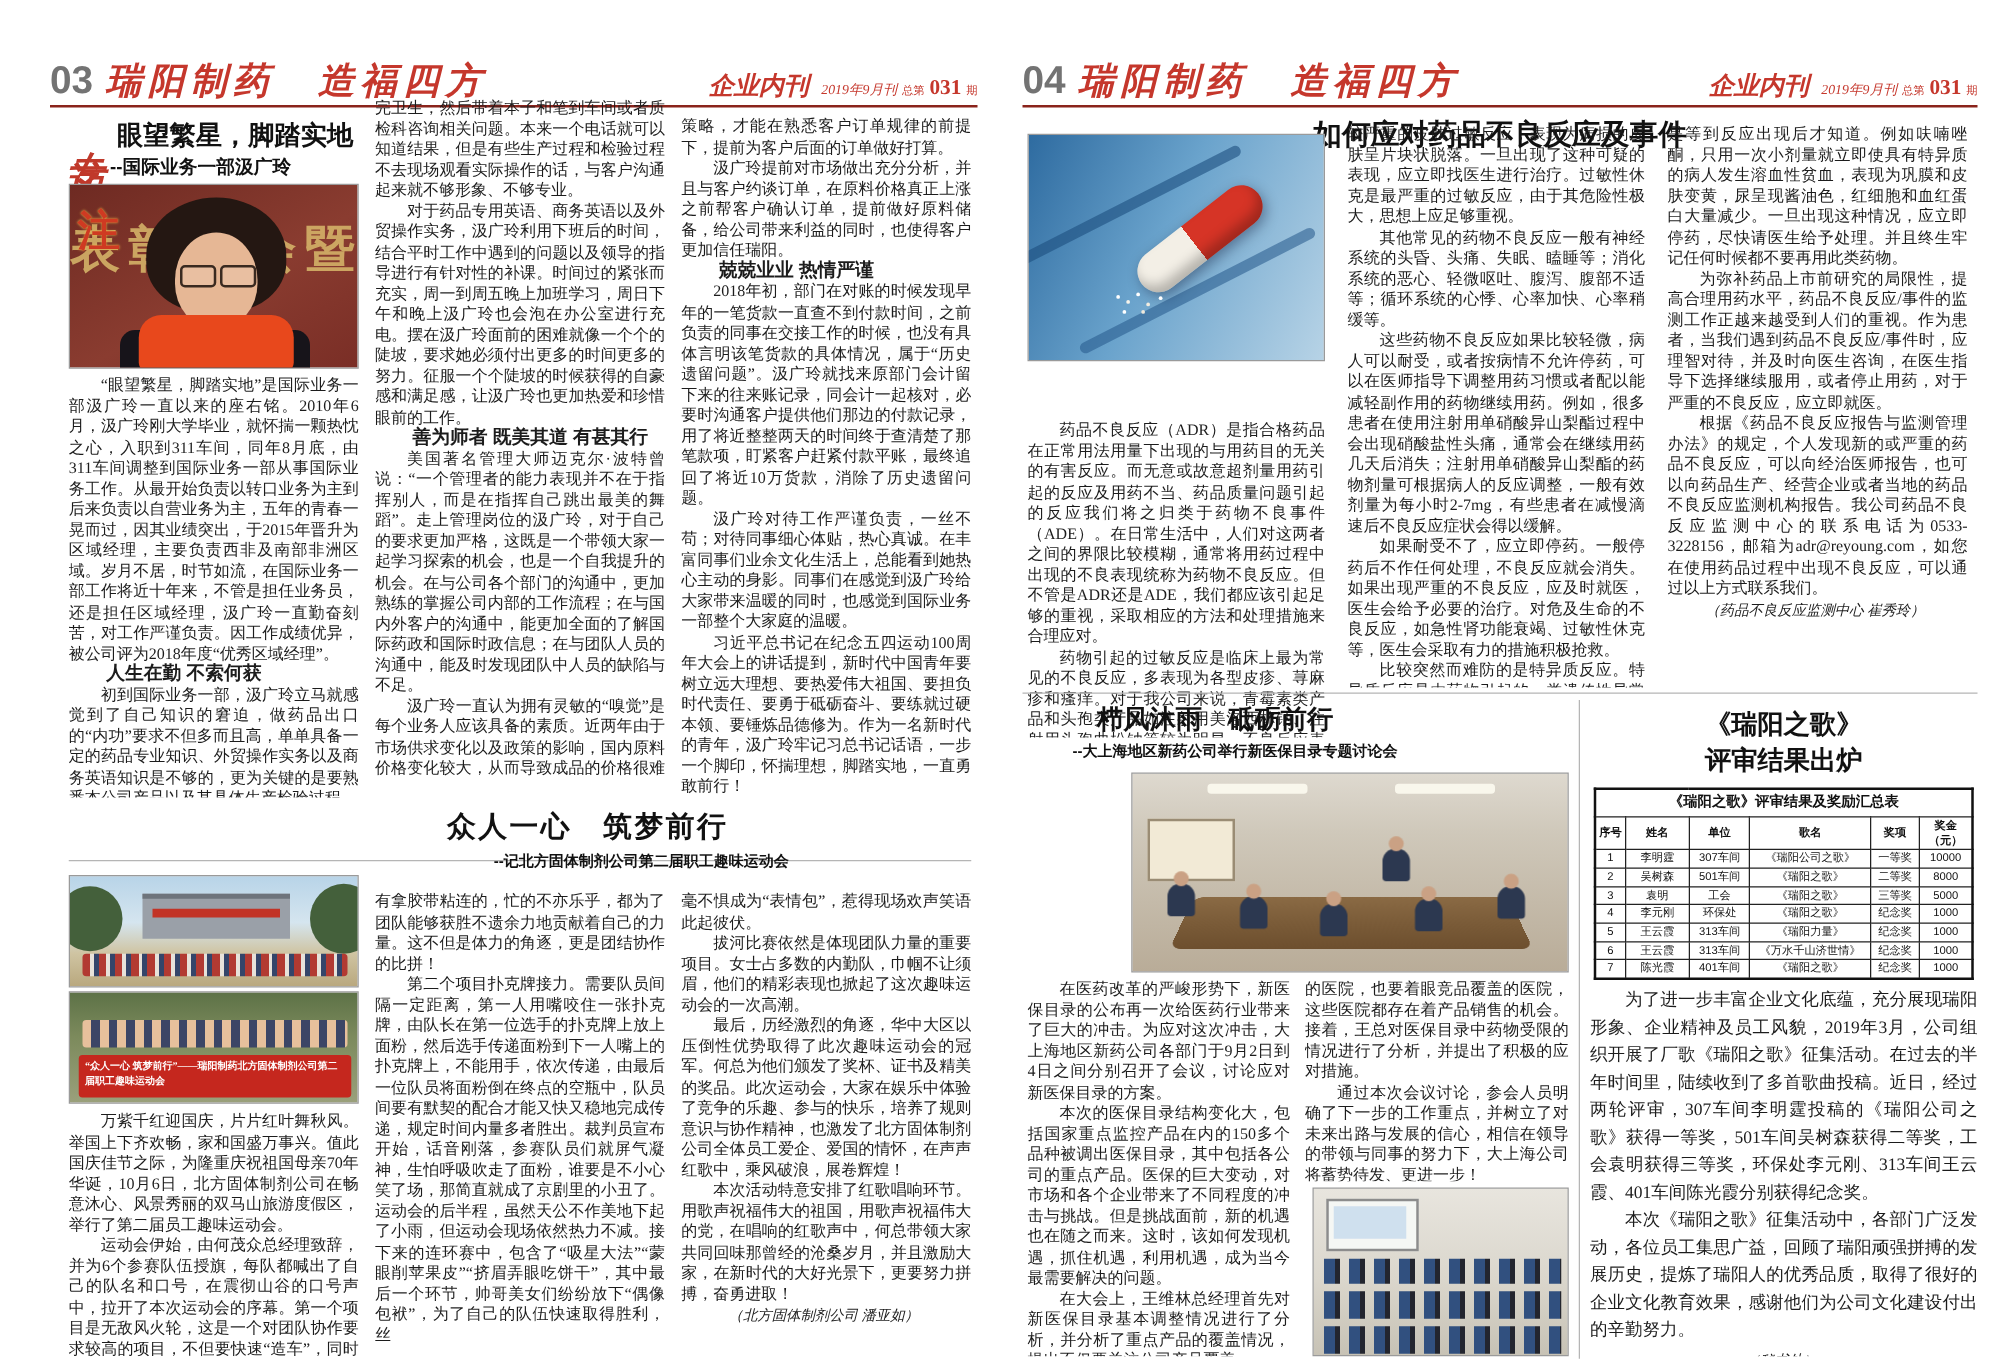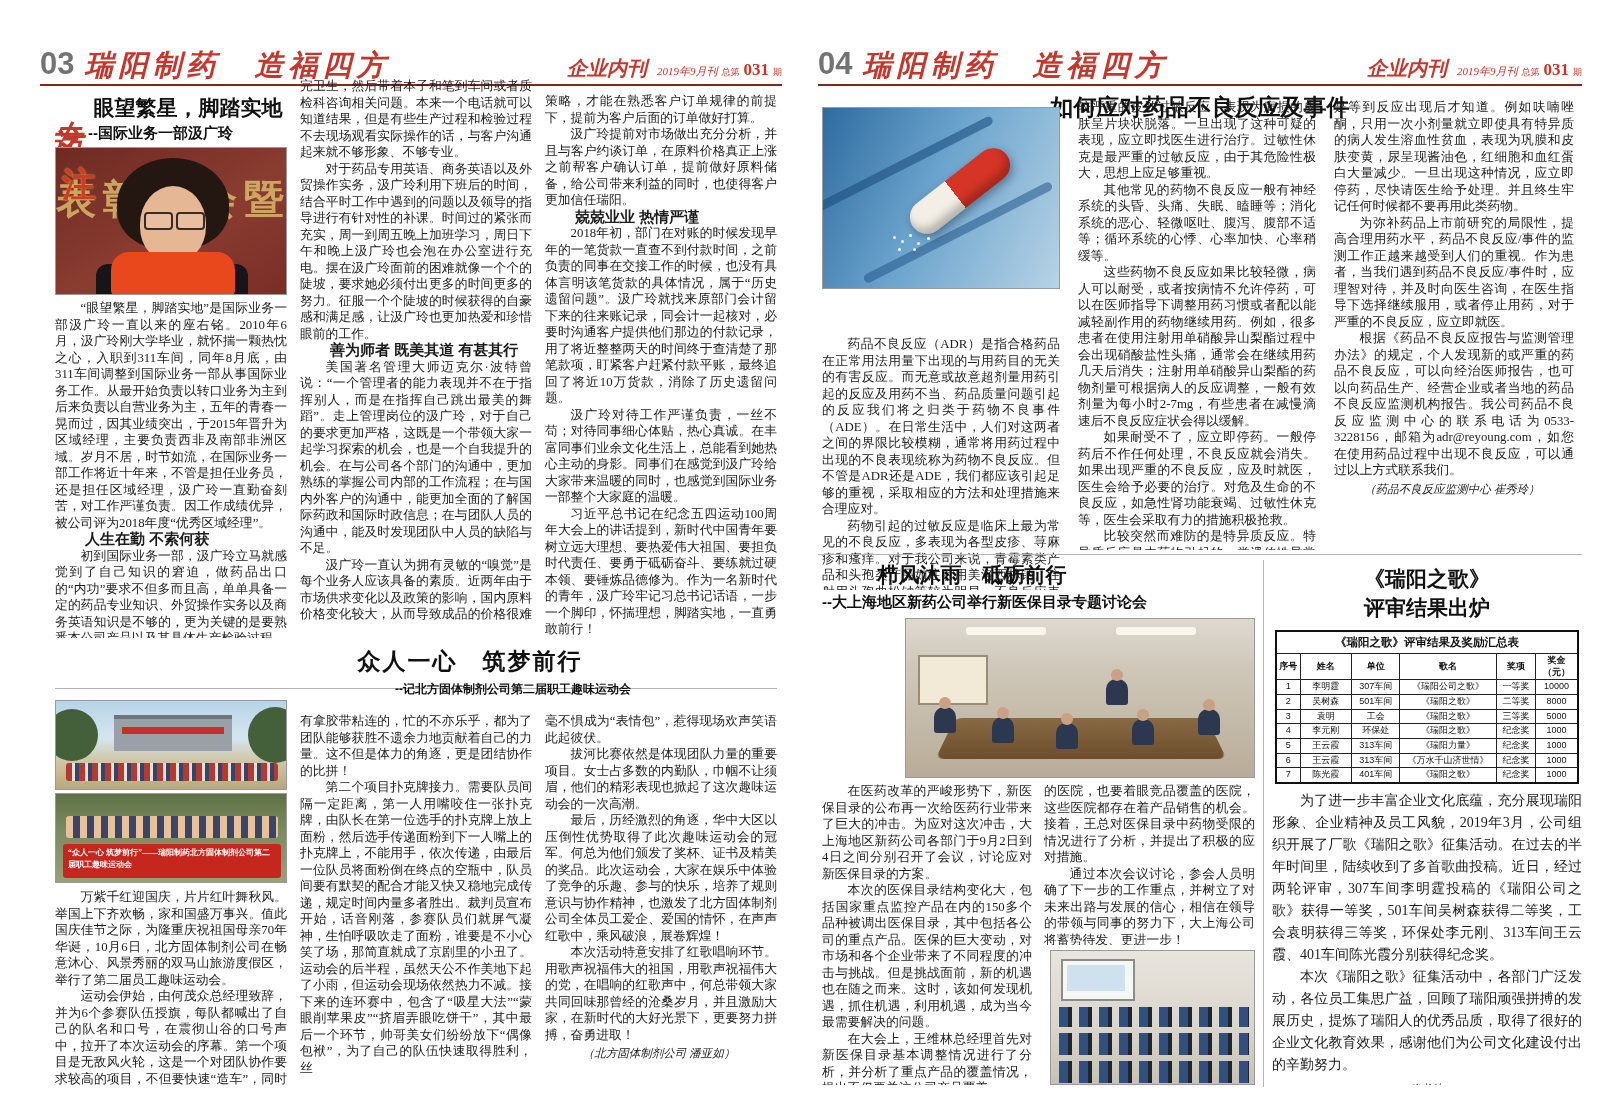--- a/index.html
+++ b/index.html
@@ -172,21 +172,21 @@
       <p class="cont">是等到反应出现后才知道。例如呋喃唑酮，只用一次小剂量就立即使具有特异质的病人发生溶血性贫血，表现为巩膜和皮肤变黄，尿呈现酱油色，红细胞和血红蛋白大量减少。一旦出现这种情况，应立即停药，尽快请医生给予处理。并且终生牢记任何时候都不要再用此类药物。</p>
       <p>为弥补药品上市前研究的局限性，提高合理用药水平，药品不良反应/事件的监测工作正越来越受到人们的重视。作为患者，当我们遇到药品不良反应/事件时，应理智对待，并及时向医生咨询，在医生指导下选择继续服用，或者停止用药，对于严重的不良反应，应立即就医。</p>
       <p>根据《药品不良反应报告与监测管理办法》的规定，个人发现新的或严重的药品不良反应，可以向经治医师报告，也可以向药品生产、经营企业或者当地的药品不良反应监测机构报告。我公司药品不良反应监测中心的联系电话为0533-3228156，邮箱为adr@reyoung.com，如您在使用药品过程中出现不良反应，可以通过以上方式联系我们。</p>
       <div class="byline">（药品不良反应监测中心 崔秀玲）</div>
     </div>
 
   <div class="abs grule" style="left:818px;top:554px;width:764px;height:1px;"></div>
   <div class="abs grule" style="left:1263px;top:560px;width:1px;height:527px;"></div>
 
   <div class="abs t-big" style="left:822px;top:561px;width:300px;font-size:21px;">栉风沐雨　砥砺前行</div>
-  <div class="abs t-sub" style="left:807px;top:593px;width:340px;font-size:15px;text-align:right;">--大上海地区新药公司举行新医保目录专题讨论会</div>
+  <div class="abs t-sub" style="left:858px;top:593px;width:340px;font-size:12px;text-align:left;">--大上海地区新药公司举行新医保目录专题讨论会</div>
 
   <div class="abs photo" style="left:905px;top:618px;width:350px;height:160px;background:linear-gradient(#ded9cf 0%,#cfc8ba 30%,#b9ac98 100%);">
     <div style="left:60px;top:8px;width:80px;height:8px;background:#f9f7ec;border-radius:3px;"></div>
     <div style="left:210px;top:8px;width:80px;height:8px;background:#f9f7ec;border-radius:3px;"></div>
     <div style="left:12px;top:36px;width:66px;height:46px;background:#f2ead6;border:2px solid #9a8c74;"></div>
     <div style="left:40px;top:92px;width:270px;height:52px;background:linear-gradient(#8a6a44,#6d4f2e);border-radius:8px;transform:perspective(220px) rotateX(38deg);"></div>
     <i class="fig" style="left:28px;top:88px;"></i>
     <i class="fig" style="left:86px;top:98px;"></i>
     <i class="fig" style="left:150px;top:104px;"></i>
     <i class="fig" style="left:226px;top:100px;"></i>

